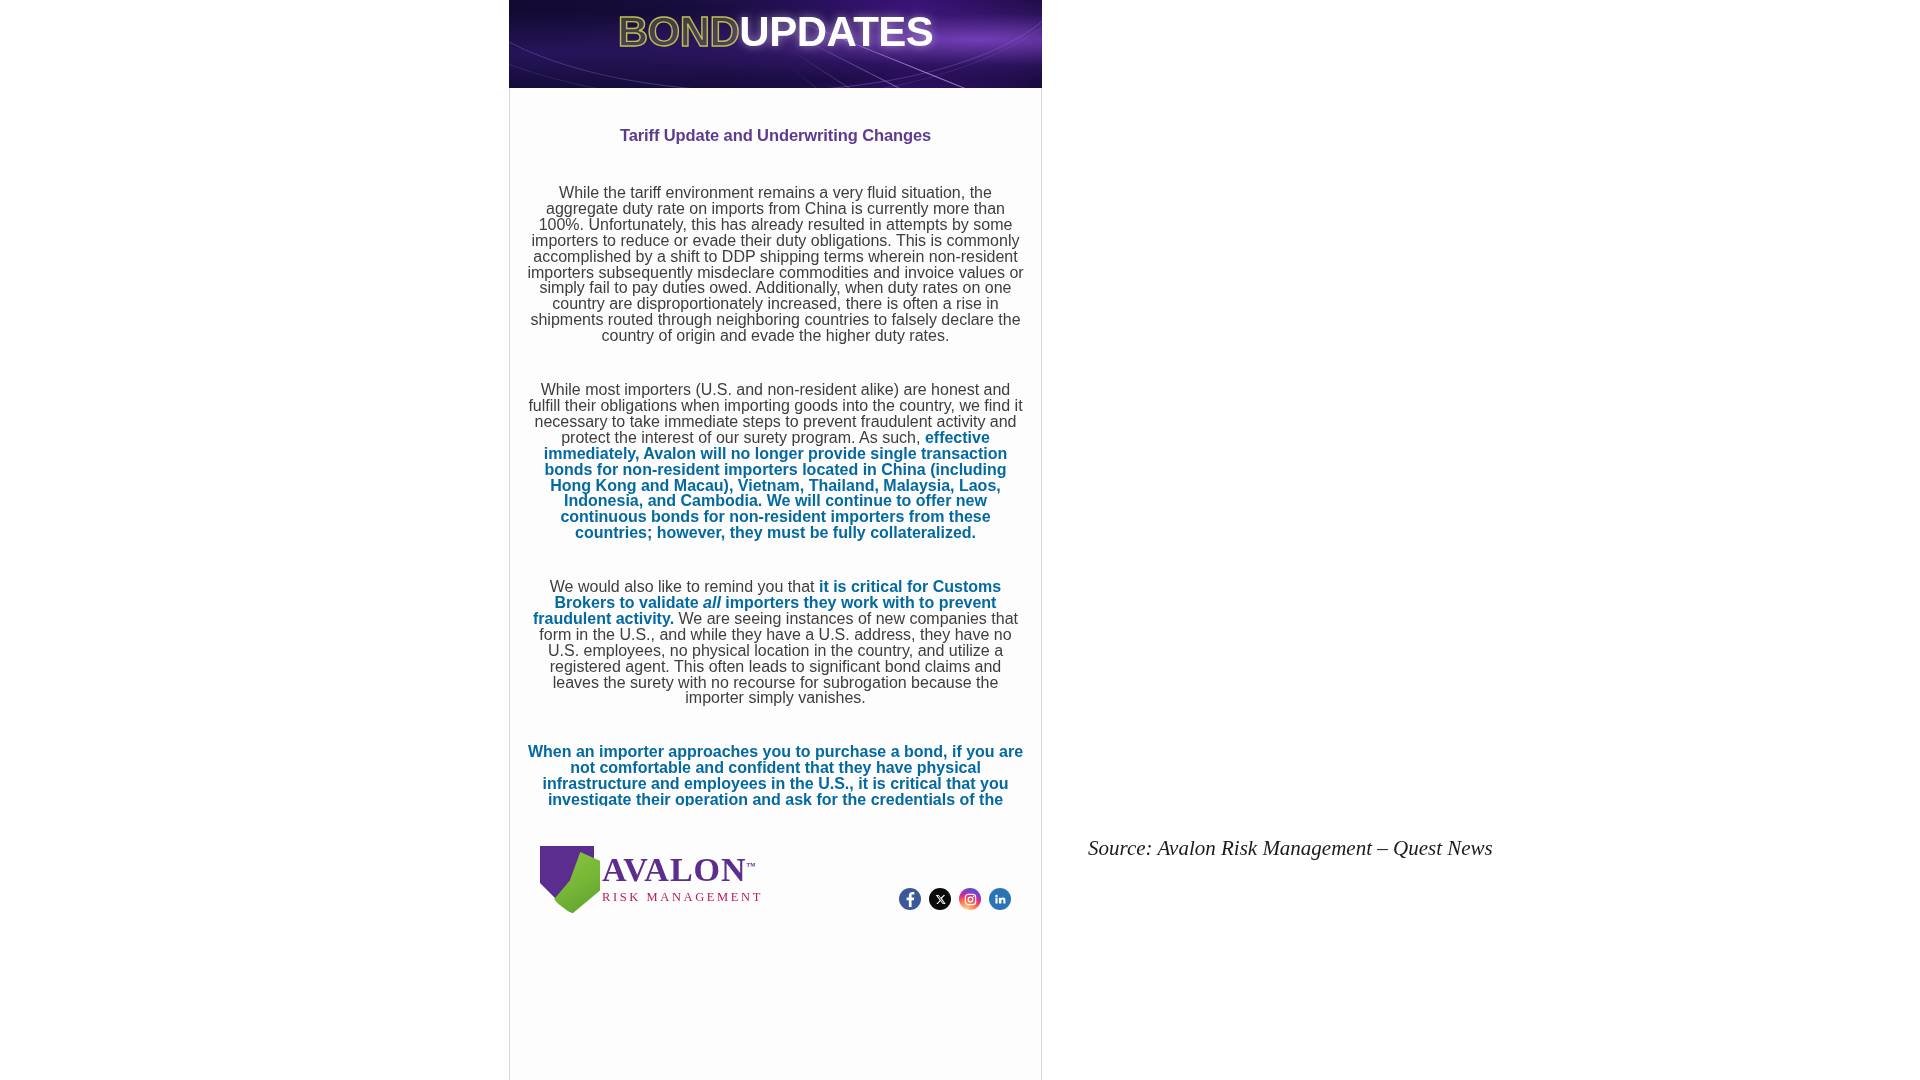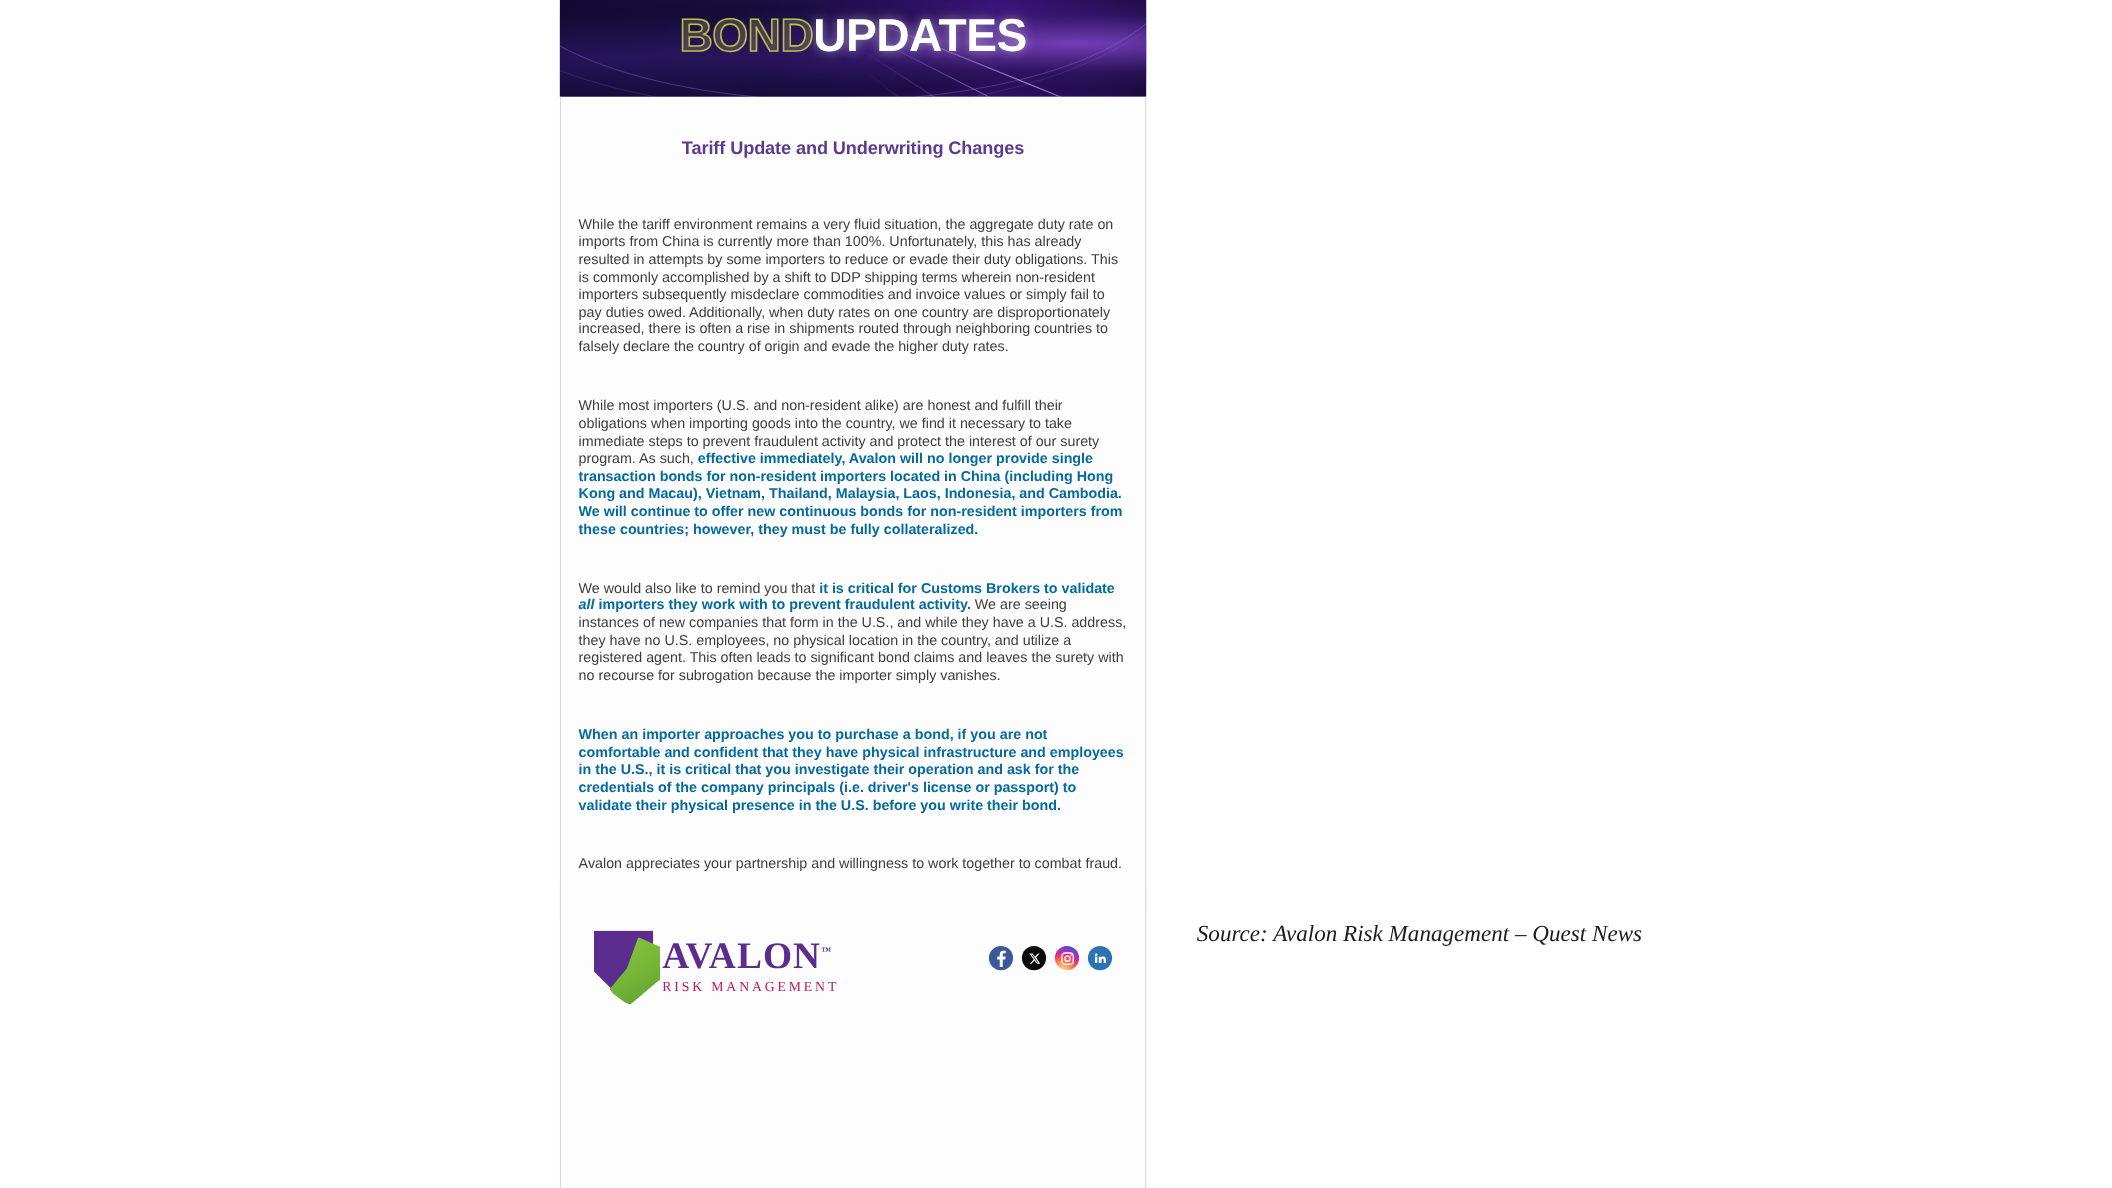--- a/index.html
+++ b/index.html
@@ -90,30 +90,30 @@
     box-sizing: border-box;
   }
   #body-inner {
     padding: 28px 16px 14px 16px;
   }
   #doc-title {
     text-align: center;
     color: #5c3a8f;
     font-size: 16.5px;
     font-weight: 700;
-    margin: 10px 0 11px 0;
+    margin: 10px 0 0 0;
     letter-spacing: -0.1px;
   }
   .para {
     color: #3d3d3d;
-    font-size: 13px;
+    font-size: 16px;
     line-height: 15.9px;
     margin: 0;
     padding: 0;
-    text-align: left;
+    text-align: center;
   }
   .para b { font-weight: 700; color: #0369a1; }
   .para i { font-style: italic; }
   .gap-lg { height: 38px; }
   .gap-md { height: 28px; }
   .gap-xl { height: 40px; }
 
   #divider {
     height: 1px;
     background: #d0d0d0;
@@ -127,21 +127,21 @@
     left: 0;
     width: 533px;
     height: 274px;
     background: #fdfdfd;
     border-left: 1px solid #d8d8d8;
     border-right: 1px solid #d8d8d8;
     box-sizing: border-box;
   }
   #footer-row {
     display: flex;
-    align-items: flex-start;
+    align-items: flex-end;
     padding: 40px 30px 0 30px;
     gap: 46px;
   }
   #logo-block {
     display: flex;
     align-items: center;
     gap: 8px;
   }
   #shield {
     width: 54px;

